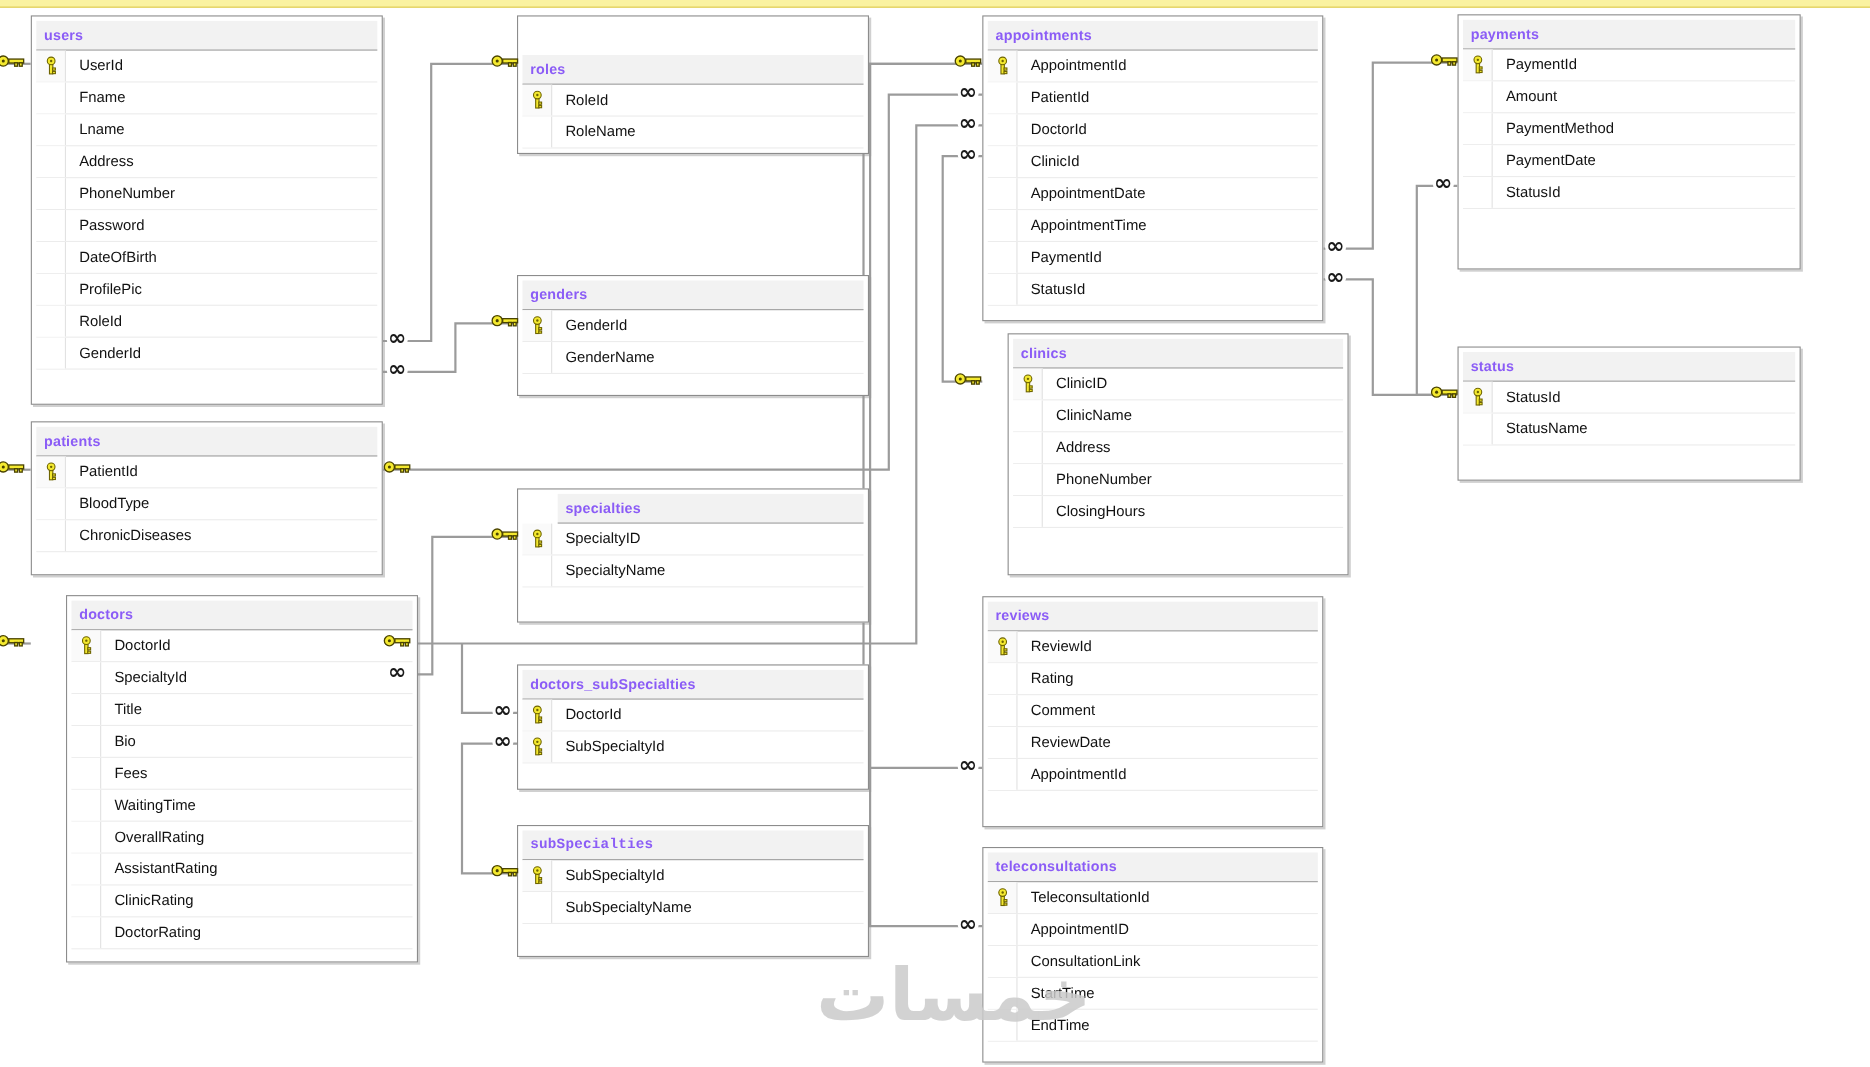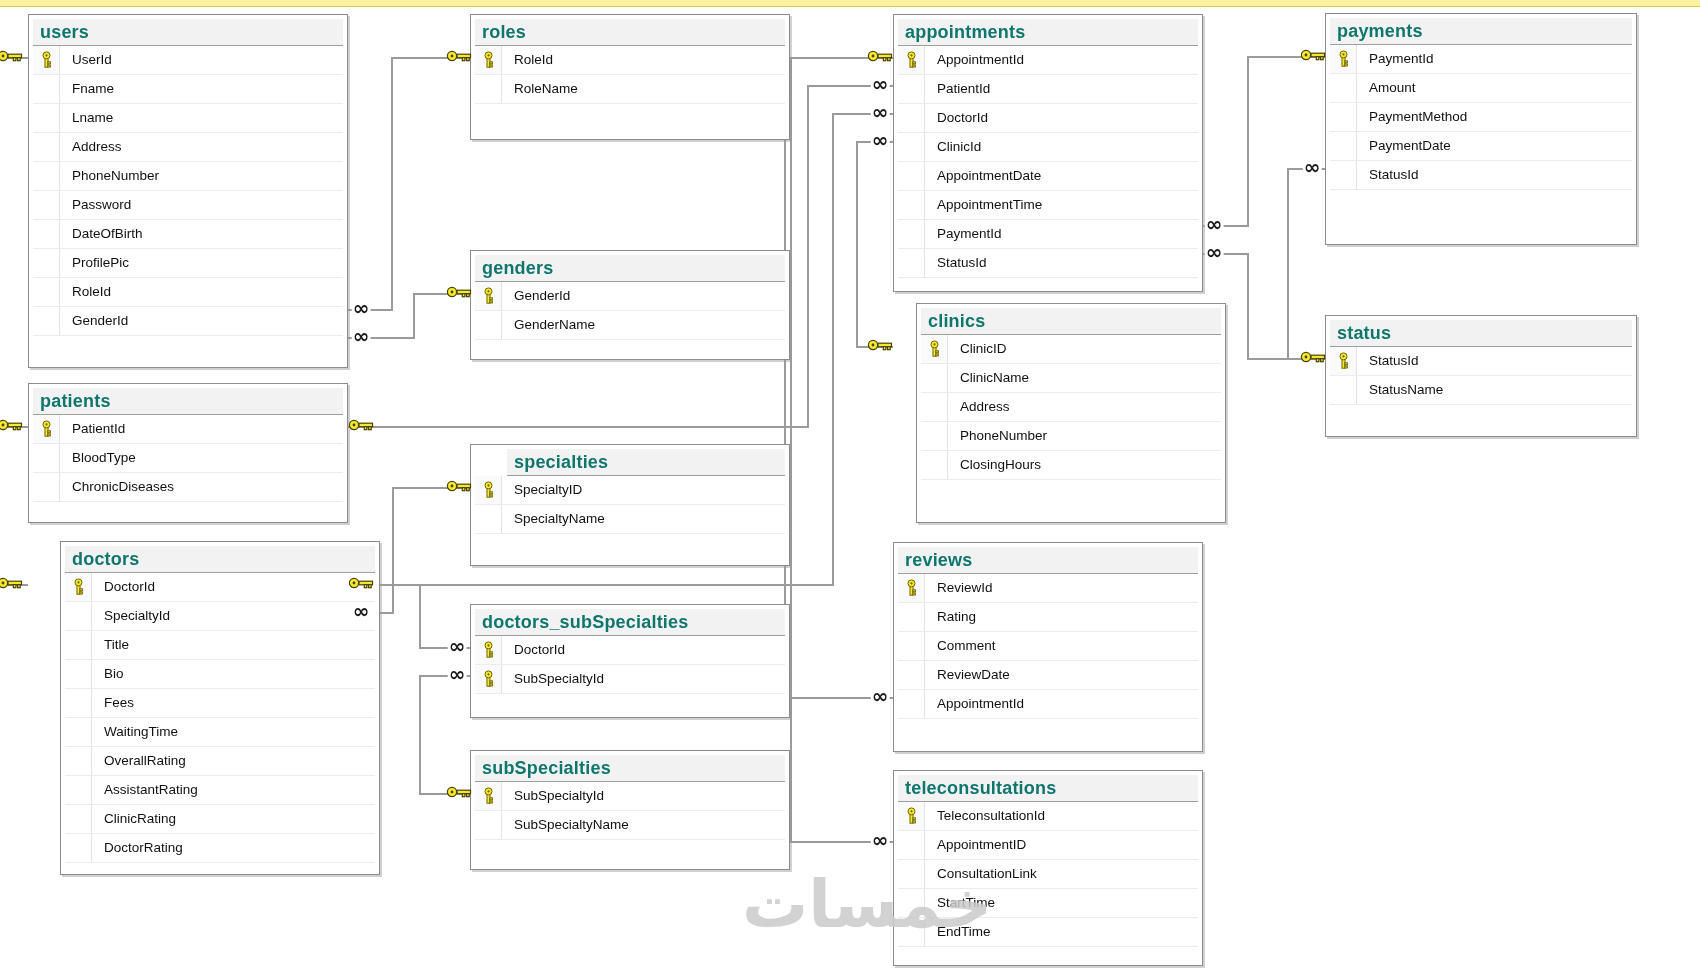--- a/index.html
+++ b/index.html
@@ -4,21 +4,21 @@
 <style>
   html,body{margin:0;padding:0;background:#fff;}
   #stage{position:relative;width:1700px;height:970px;overflow:hidden;background:#fff;
          font-family:"Liberation Sans",sans-serif;}
   #top-strip{position:absolute;left:0;top:0;width:1700px;height:6px;border-bottom:1px solid #ddc94f;z-index:5;}
   #rel-lines{position:absolute;left:0;top:0;z-index:1;}
   #rel-lines polyline{fill:none;stroke:#9b9b9b;stroke-width:2;}
   .tbl{position:absolute;background:#fff;border:1px solid #8c8c8c;box-shadow:2px 2px 0 rgba(150,150,150,.45);
        padding:4px;box-sizing:border-box;z-index:2;}
   .hdr{height:26px;line-height:26px;background:#f2f2f2;border-bottom:1px solid #9f9f9f;
-       font-size:18px;font-weight:bold;color:#0f766e;padding-left:7px;letter-spacing:.2px;
+       font-size:13px;font-weight:bold;color:#8b5cf6;padding-left:7px;letter-spacing:.2px;
        white-space:nowrap;overflow:hidden;}
   .row{height:28px;line-height:28px;border-bottom:1px solid #ececec;display:flex;align-items:center;
        white-space:nowrap;}
   .gut{width:26px;height:28px;flex:0 0 26px;border-right:1px solid #e2e2e2;display:flex;
        align-items:center;justify-content:center;background:#fafafa;}
   .gut.empty{background:#fff;}
   .lab{font-size:13.5px;color:#111;padding-left:12px;}
   .glyph{position:absolute;z-index:3;transform:translate(-50%,-50%);pointer-events:none;}
   .inf{font:bold 20px "DejaVu Sans",sans-serif;color:#1a1a1a;background:#fff;line-height:13px;
        height:13px;display:inline-block;padding:0 1px;border-radius:5px;}
@@ -96,21 +96,21 @@
         <div class="row">
           <span class="gut empty"></span>
           <span class="lab">RoleId</span>
         </div>
         <div class="row">
           <span class="gut empty"></span>
           <span class="lab">GenderId</span>
         </div>
       </div>
       <div class="tbl" style="left: 470px; top: 14px; width: 320px; height: 126px;">
-        <div class="hdr" style="background: rgb(242, 242, 242);">roles</div>
+        <div class="hdr" style="background: rgb(242, 242, 242); margin-top: 31px;">roles</div>
         <div class="row">
           <span class="gut">
             <svg viewBox="0 0 12 20" width="11" height="18">
               <g stroke="#6e6400" stroke-width="1.1" fill="#f4e92f">
                 <rect x="4.3" y="8" width="3.4" height="10"></rect>
                 <rect x="7.4" y="12" width="2.9" height="2.2"></rect>
                 <rect x="7.4" y="15.5" width="2.9" height="2.2"></rect>
                 <circle cx="6" cy="4.9" r="3.9"></circle>
               </g>
               <circle cx="6" cy="4.9" r="1.2" fill="#6e6400"></circle>
@@ -268,21 +268,21 @@
                 <rect x="7.4" y="15.5" width="2.9" height="2.2"></rect>
                 <circle cx="6" cy="4.9" r="3.9"></circle>
               </g>
               <circle cx="6" cy="4.9" r="1.2" fill="#6e6400"></circle>
             </svg>
           </span>
           <span class="lab">SubSpecialtyId</span>
         </div>
       </div>
       <div class="tbl" style="left: 470px; top: 750px; width: 320px; height: 120px;">
-        <div class="hdr" style="background: rgb(242, 242, 242);">subSpecialties</div>
+        <div class="hdr" style="background: rgb(242, 242, 242); font-family: Liberation Mono, monospace;">subSpecialties</div>
         <div class="row">
           <span class="gut">
             <svg viewBox="0 0 12 20" width="11" height="18">
               <g stroke="#6e6400" stroke-width="1.1" fill="#f4e92f">
                 <rect x="4.3" y="8" width="3.4" height="10"></rect>
                 <rect x="7.4" y="12" width="2.9" height="2.2"></rect>
                 <rect x="7.4" y="15.5" width="2.9" height="2.2"></rect>
                 <circle cx="6" cy="4.9" r="3.9"></circle>
               </g>
               <circle cx="6" cy="4.9" r="1.2" fill="#6e6400"></circle>

